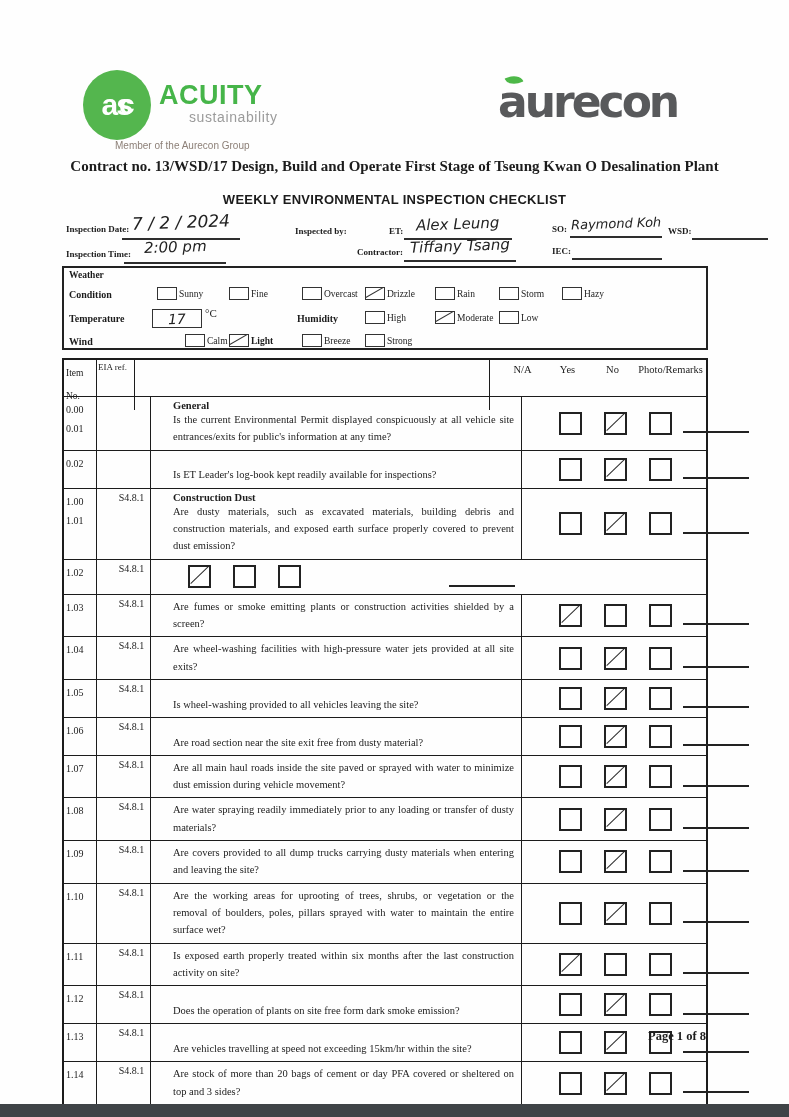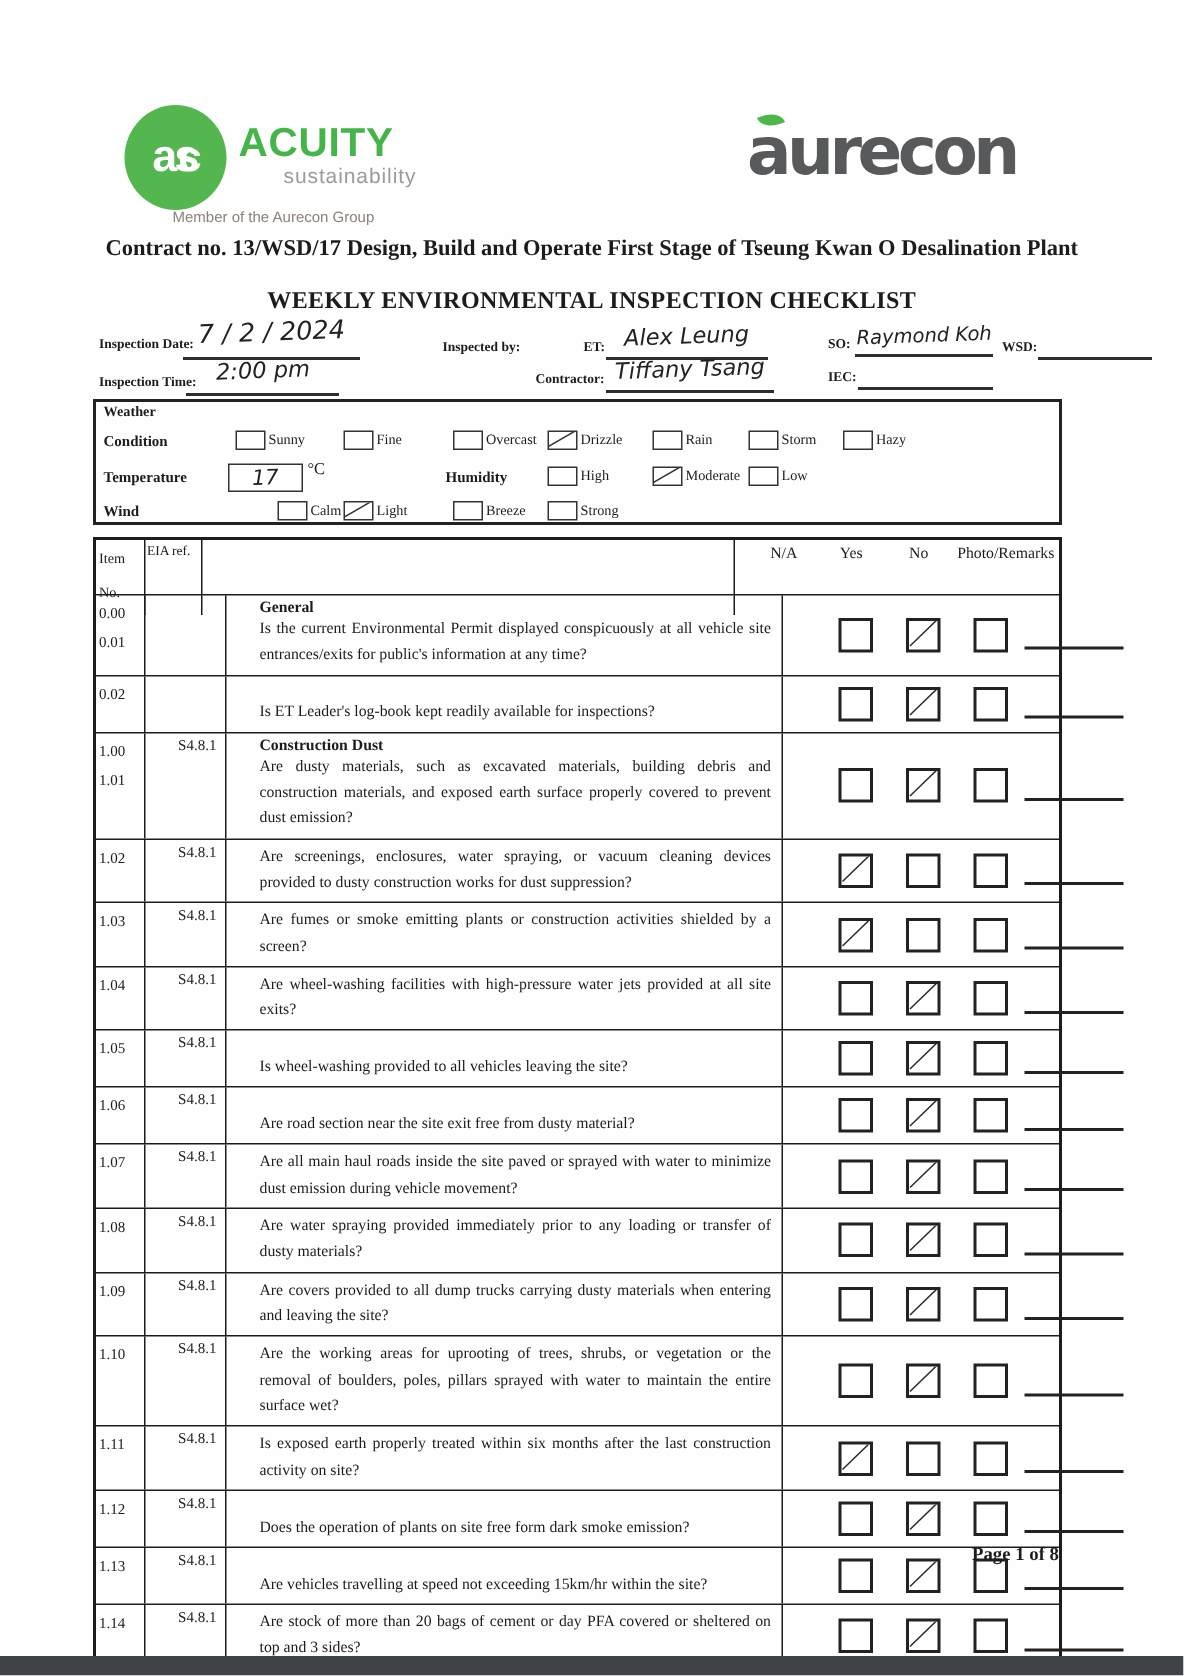--- a/index.html
+++ b/index.html
@@ -18,21 +18,21 @@
   .acuity-sub { color: #9b9b9b; font-size: 14px; letter-spacing: 0.6px; margin-left: 30px; margin-top: -2px; }
   .member { position: absolute; left: 115px; top: 140px; font-size: 10px; color: #8d8078; font-family: "Liberation Sans", sans-serif; }
 
   .aurecon { position: absolute; left: 498px; top: 80px; }
   .aurecon-text { font-family: "DejaVu Sans", sans-serif; font-weight: bold; font-size: 44px; color: #58595b; letter-spacing: -3px; line-height: 1; }
   .aurecon-leaf { position: absolute; left: 8px; top: -5px; width: 16px; height: 10px; background: #4db848;
     border-radius: 0 95% 0 95%; transform: rotate(-24deg); }
 
   
   .contract { position: absolute; left: 0; top: 158px; width: 100%; text-align: center; font-weight: bold; font-size: 15px; }
-  .doc-title { position: absolute; left: 0; top: 192px; width: 100%; text-align: center; font-family: Liberation Serif, serif; font-weight: bold; font-size: 16px; letter-spacing: 0.3px; }
+  .doc-title { position: absolute; left: 0; top: 192px; width: 100%; text-align: center; font-family: Liberation Sans, sans-serif; font-weight: bold; font-size: 13px; letter-spacing: 0.3px; }
 
   
   .flabel { position: absolute; font-weight: bold; font-size: 9px; }
   .fill { position: absolute; border-bottom: 2px solid #2e2e2e; text-align: center; }
   .hand { font-family: "DejaVu Sans", sans-serif; font-style: italic; color: #222; display: inline-block; transform: rotate(-2deg); white-space: nowrap; }
   .l-date { left: 66px; top: 224px; }      .v-date { left: 122px; top: 212px; width: 118px; height: 28px; font-size: 17px; }
   .l-insp { left: 295px; top: 226px; }
   .l-et   { left: 389px; top: 226px; }     .v-et   { left: 404px; top: 215px; width: 108px; height: 25px; font-size: 15px; }
   .l-so   { left: 552px; top: 224px; }     .v-so   { left: 570px; top: 216px; width: 92px; height: 22px; font-size: 13px; }
   .l-wsd  { left: 668px; top: 226px; }     .v-wsd  { left: 692px; top: 226px; width: 76px; height: 14px; }
@@ -175,21 +175,21 @@
           <span class="wbox"></span>
           <span class="w-lab">Low</span>
         </span>
       </div>
     <div class="w-row" id="row-wind">
       <span class="w-rowlabel">Wind</span>
     <span class="w-item" style="left: 88px; margin-left: 28px;">
           <span class="wbox"></span>
           <span class="w-lab">Calm</span>
         </span>
-        <span class="w-item" style="left: 160px;">
+        <span class="w-item" style="left: 160px; font-weight: bold;">
           <span class="wbox checked"></span>
           <span class="w-lab">Light</span>
         </span>
         <span class="w-item" style="left: 233px;">
           <span class="wbox"></span>
           <span class="w-lab">Breeze</span>
         </span>
         <span class="w-item" style="left: 296px;">
           <span class="wbox"></span>
           <span class="w-lab">Strong</span>
@@ -278,24 +278,20 @@
             </span>
         <span class="slot-remarks">
               <span class="remark-line"></span>
             </span>
       </div>
     </div>
 
     <div class="t-row">
       <div class="cell c-item">1.02</div>
       <div class="cell c-eia">S4.8.1</div>
-      <div class="cell c-q">
-
-        <div class="q-text">Are screenings, enclosures, water spraying, or vacuum cleaning devices provided to dusty construction works for dust suppression?</div>
-      </div>
       <div class="cell c-ans">
         <span class="slot slot-na">
               <span class="abox checked"></span>
             </span>
         <span class="slot slot-yes">
               <span class="abox"></span>
             </span>
         <span class="slot slot-no">
               <span class="abox"></span>
             </span>
@@ -418,21 +414,21 @@
               <span class="remark-line"></span>
             </span>
       </div>
     </div>
 
     <div class="t-row">
       <div class="cell c-item">1.08</div>
       <div class="cell c-eia">S4.8.1</div>
       <div class="cell c-q">
 
-        <div class="q-text">Are water spraying provided immediately prior to any loading or transfer of dusty materials?</div>
+        <div class="q-text">Are water spraying readily immediately prior to any loading or transfer of dusty materials?</div>
       </div>
       <div class="cell c-ans">
         <span class="slot slot-na">
               <span class="abox"></span>
             </span>
         <span class="slot slot-yes">
               <span class="abox checked"></span>
             </span>
         <span class="slot slot-no">
               <span class="abox"></span>

